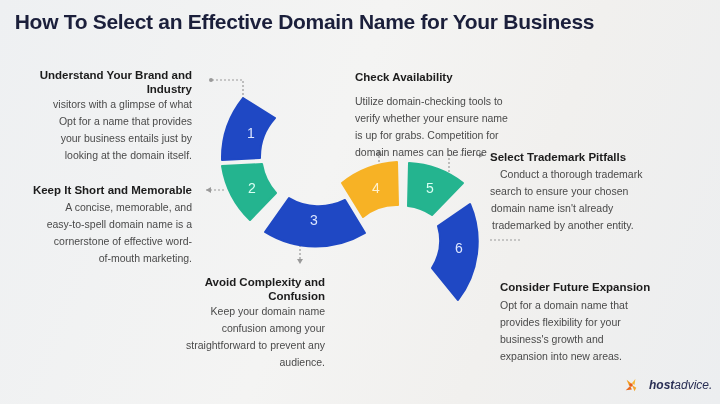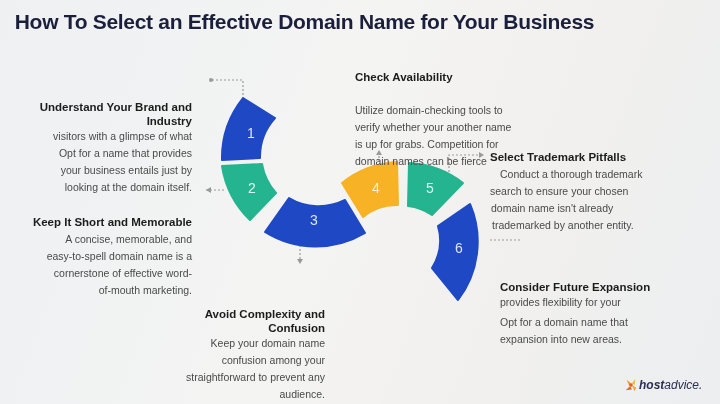--- a/index.html
+++ b/index.html
@@ -7,24 +7,24 @@
     width: 720px; height: 404px; overflow: hidden; position: relative;
     background: linear-gradient(110deg, #eef0f2 0%, #f4f4f3 45%, #f1f0ee 70%, #eceef0 100%);
     font-family: "Liberation Sans", sans-serif;
   }
   .title {
     position: absolute; left: 0; top: 10px; width: 609px; text-align: center;
     font-size: 21px; font-weight: bold; color: #1b1f3b; letter-spacing: -0.3px;
   }
   .block { position: absolute; font-size: 10.5px; line-height: 17px; color: #4a4a4a; }
   .block .h { font-weight: bold; color: #1c1c1c; font-size: 11.5px; line-height: 14px; }
-  .right { text-align: right; margin-top: 32px; }
+  .right { text-align: right; }
   .left { text-align: left; }
   svg.diagram { position: absolute; left: 0; top: 0; }
-  .logo { position: absolute; left: 624px; top: 378px; display: flex; align-items: flex-end; gap: 1px; }
+  .logo { position: absolute; left: 624px; top: 378px; display: flex; align-items: flex-end; gap: 11px; }
   .logo .mark { width: 14px; height: 14px; position: relative; }
   .logo .txt { font-size: 12px; color: #2a2f55; font-style: italic; }
   .logo .txt b { font-weight: bold; }
 </style>
 </head>
 <body>
 
 <div class="title">How To Select an Effective Domain Name for Your Business</div>
 
 <svg class="diagram" width="720" height="404" viewBox="0 0 720 404">
@@ -97,38 +97,39 @@
     <div>Confusion</div>
   </div>
   <div>Keep your domain name</div>
   <div>confusion among your</div>
   <div>straightforward to prevent any</div>
   <div>audience.</div>
 </div>
 
 <div class="block left" style="left:355px; top:70px; width:180px;">
   <div class="h">Check Availability</div>
-  <div style="margin-top:18px;">Utilize domain-checking tools to</div>
-  <div>verify whether your another name</div>
+  <div style="margin-top:9px;">Utilize domain-checking tools to</div>
+  <div>verify whether your ensure name</div>
   <div>is up for grabs. Competition for</div>
   <div>domain names can be fierce</div>
 </div>
 
 <div class="block left" style="left:490px; top:150px; width:190px;">
   <div class="h">Select Trademark Pitfalls</div>
   <div style="margin-left:10px; margin-top:2px;">Conduct a thorough trademark</div>
   <div style="">search to ensure your chosen</div>
   <div style="margin-left:1px;">domain name isn't already</div>
   <div style="margin-left:2px;">trademarked by another entity.</div>
 </div>
 
 <div class="block left" style="left:500px; top:280px; width:180px;">
   <div class="h">Consider Future Expansion</div>
+  <div style="margin-top:3px;">Opt for a domain name that</div>
   <div>provides flexibility for your</div>
-  <div style="margin-top:3px;">Opt for a domain name that</div>
+  <div>business's growth and</div>
   <div>expansion into new areas.</div>
 </div>
 
 <div class="logo">
   <svg class="mark" width="16" height="16" viewBox="0 0 16 16">
     <polygon points="3,2 8,6 6,9" fill="#f39c1f"></polygon>
     <polygon points="13,1 9,6 12,8" fill="#f7b733"></polygon>
     <polygon points="2,14 7,9 9,13" fill="#e8671c"></polygon>
     <polygon points="9,8 14,11 12,15" fill="#f4a52c"></polygon>
     <circle cx="8" cy="8" r="2" fill="#e85c1a"></circle>

